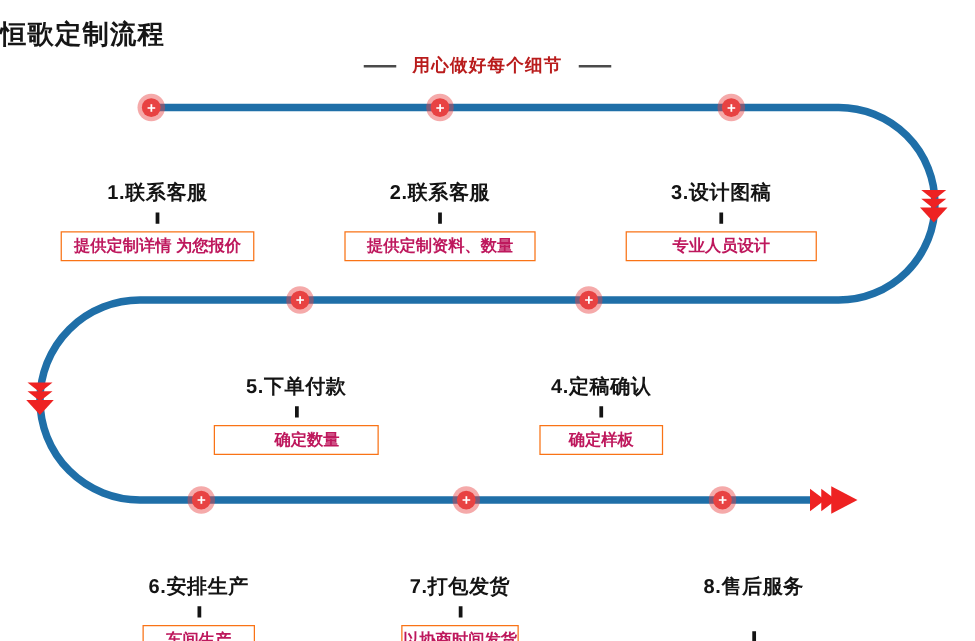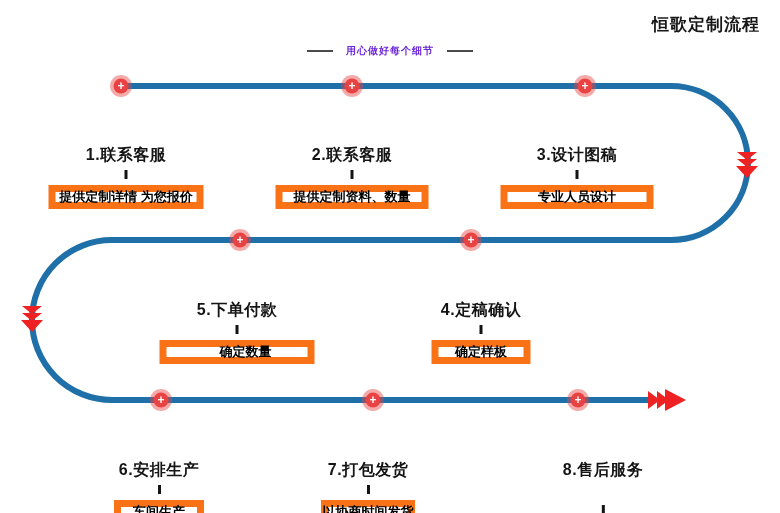--- a/index.html
+++ b/index.html
@@ -17,42 +17,42 @@
   .flow-svg{position:absolute;left:0;top:0;width:780px;height:513px;}
   .flow-line{fill:none;stroke:var(--line);stroke-width:6;}
   .node-outer{fill:var(--node);opacity:.45;}
   .node-inner{fill:var(--node);}
   .node-plus{
     fill:#ffffff;font-size:12px;font-weight:bold;text-anchor:middle;
     font-family:"Liberation Sans","DejaVu Sans",sans-serif;
   }
   .chev{fill:var(--arrow);}
   .page-title{
-    position:absolute;left:0;top:13px;width:760px;text-align:right;
-    font-size:17px;font-weight:800;letter-spacing:1px;color:#161616;
+    position:absolute;left:0;top:13px;width:760px;text-align:left;
+    font-size:21px;font-weight:800;letter-spacing:1px;color:#161616;
   }
   .page-subtitle{
     position:absolute;left:0;top:44px;width:780px;
     display:flex;align-items:center;justify-content:center;gap:13px;
   }
-  .page-subtitle .sub-text{font-size:10px;font-weight:600;color:#6d28d9;letter-spacing:1px;}
+  .page-subtitle .sub-text{font-size:14px;font-weight:600;color:#b91c1c;letter-spacing:1px;}
   .dash{width:26px;height:2px;background:#4a4a4a;}
   .step{
     position:absolute;display:flex;flex-direction:column;align-items:center;
     transform:translateX(-50%);
   }
   .step-label{
     font-size:16px;font-weight:700;color:#141414;line-height:20px;
     letter-spacing:.5px;white-space:nowrap;margin-top:43px;
   }
   .tick{width:3px;height:9px;background:#141414;margin:5px 0 6px 0;}
   .desc-box{
-    height:24px;box-sizing:border-box;border:7px solid #f97316;background:#ffffff;
+    height:24px;box-sizing:border-box;border:1px solid #f97316;background:#ffffff;
     display:flex;align-items:center;justify-content:center;
-    font-size:13px;font-weight:600;color:#000000;white-space:nowrap;
+    font-size:13px;font-weight:600;color:#be185d;white-space:nowrap;
     padding:0 6px;
   }
 </style>
 </head>
 <body>
 
 <div class="canvas">
 
   <div class="page-title">恒歌定制流程</div>
 
@@ -146,21 +146,21 @@
 
   <div class="step" style="left:481px;top:257px;">
     <div class="step-label">4.定稿确认</div>
     <div class="tick"></div>
     <div class="desc-box" style="width:99px;">确定样板</div>
   </div>
 
   <div class="step" style="left:237px;top:257px;">
     <div class="step-label">5.下单付款</div>
     <div class="tick"></div>
-    <div class="desc-box" style="width:155px;padding-left:23px;">确定数量</div>
+    <div class="desc-box" style="width:132px;padding-left:23px;">确定数量</div>
   </div>
 
   <div class="step" style="left:159px;top:417px;">
     <div class="step-label">6.安排生产</div>
     <div class="tick"></div>
     <div class="desc-box" style="width:90px;">车间生产</div>
   </div>
 
   <div class="step" style="left:368px;top:417px;">
     <div class="step-label">7.打包发货</div>

